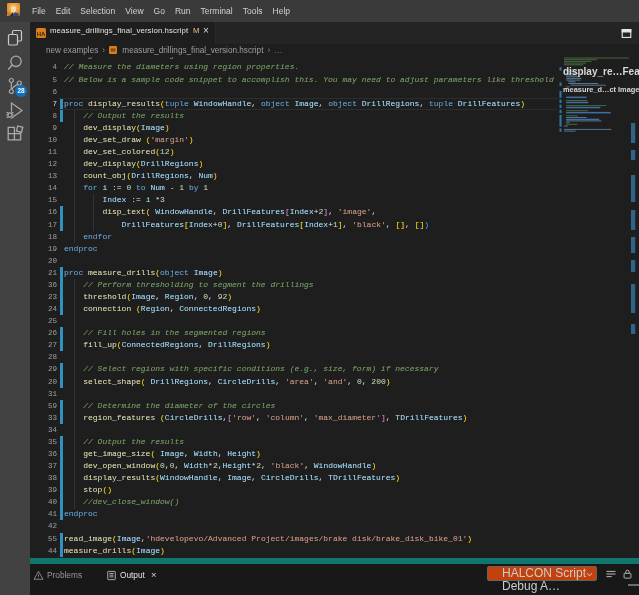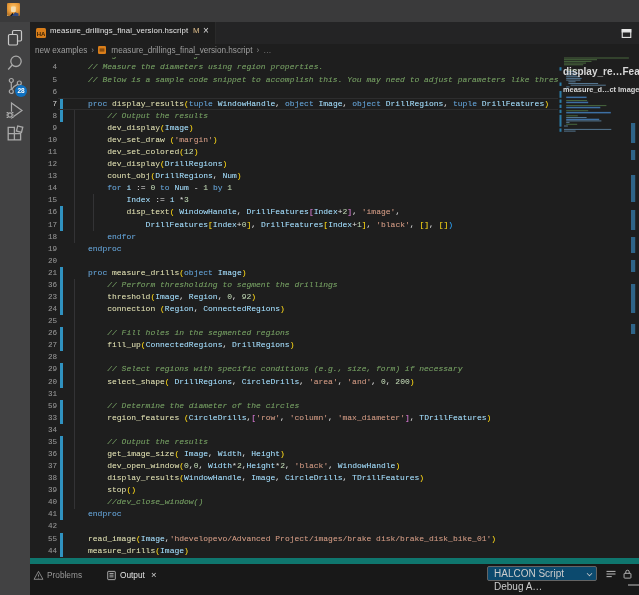--- a/index.html
+++ b/index.html
@@ -21,56 +21,57 @@
 #layouticon{position:absolute;right:7px;top:6px}
 
 #ed{position:absolute;left:30px;top:57px;width:609px;height:501px;background:#1e1e1e;overflow:hidden}
 #codeclip{position:absolute;left:0;top:0;width:528px;height:501px;overflow:hidden}
 #code{position:absolute;left:0;top:-7.6px;width:700px}
 .row{height:12.083px;line-height:12.083px;white-space:pre;font-family:"Liberation Mono",monospace;font-size:8px;color:#d4d4d4;position:relative;text-shadow:0 0 0.5px rgba(255,255,255,0.25)}
 .row.cur::after{content:"";position:absolute;left:28px;top:0;width:530px;height:10.1px;border-top:1px solid #2d2d2e;border-bottom:1px solid #2d2d2e}
 .num{display:inline-block;width:27px;text-align:right;color:#8a8a8a;font-size:7.6px}
 .num.hl{color:#c6c6c6}
 .gm{position:absolute;left:30px;top:0;width:3px;height:12.083px;background:#3092c0}
-.ct{margin-left:31px}
+.ct{margin-left:7px}
 .c{color:#6a9955;font-style:italic}
 .k{color:#569cd6}
 .f{color:#dcdcaa;font-weight:normal}
 .v{color:#9cdcfe}
 .s{color:#ce9178}
 .n{color:#b5cea8}
 .p1{color:#ffd700}
 .p2{color:#da70d6}
 .p3{color:#179fff}
 .guide{position:absolute;width:1px;background:#333335}
 
 #mini{position:absolute;left:528px;top:0;width:81px;height:501px}
 
 #panel{position:absolute;left:30px;top:558px;width:609px;height:37px;background:#181818;border-top:6px solid #0f766e}
 #panel .pt{position:absolute;top:5px;font-size:8.3px;line-height:12px}
-#psel{position:absolute;left:457px;top:2px;width:110px;height:15px;background:#0c4a6e;border:1px solid #646464;border-radius:2px;color:#cccccc;font-size:10px;line-height:13px;padding-left:6px}
+#psel{position:absolute;left:457px;top:2px;width:110px;height:15px;background:#c2410c;border:1px solid #646464;border-radius:2px;color:#cccccc;font-size:12px;line-height:13px;padding-left:14px}
 #psel .ch{position:absolute;right:4px;top:4px;width:5px;height:5px;border-left:1.2px solid #ccc;border-bottom:1.2px solid #ccc;transform:rotate(-45deg) scale(.8)}
 </style></head>
 <body>
 <div id="win">
   <div id="title">
     <svg width="13" height="13" style="position:absolute;left:7px;top:3px" viewBox="0 0 13 13">
       <defs>
           <radialGradient id="lg" cx="0.5" cy="0.35" r="0.75">
         <stop offset="0" stop-color="#ffc467"></stop>
             <stop offset="0.55" stop-color="#e89b3a"></stop>
             <stop offset="1" stop-color="#a96a24"></stop>
       </radialGradient>
         </defs>
       <rect x="0" y="0" width="13" height="13" rx="1" fill="url(#lg)"></rect>
       <rect x="4" y="3.5" width="4.8" height="5.5" rx="1" fill="#f4ddb0"></rect>
       <path d="M3 13 L5.5 9.8 L7.5 13 Z" fill="#10151f"></path>
       <path d="M4.5 13 L8.2 9.2 L11.5 10.6 L11.5 13 Z" fill="#31497f"></path>
       <path d="M0 11.5 L2 13 L0 13 Z" fill="#c9a15e"></path>
     </svg>
+    <div id="menus"><span>File</span><span>Edit</span><span>Selection</span><span>View</span><span>Go</span><span>Run</span><span>Terminal</span><span>Tools</span><span>Help</span></div>
   </div>
   <div id="act">
     <svg width="20" height="20" style="left:5px;top:6px" viewBox="0 0 20 20" fill="none" stroke="#c8c8c8" stroke-width="1.2">
       <rect x="7.5" y="2.5" width="9" height="10.5" rx="1.2"></rect>
       <rect x="3.5" y="6.5" width="9" height="10.5" rx="1.2" fill="#424243"></rect>
     </svg>
     <svg width="20" height="20" style="left:5px;top:31px" viewBox="0 0 20 20" fill="none" stroke="#aaaaaa" stroke-width="1.3">
       <circle cx="11" cy="8.3" r="5.2"></circle>
         <path d="M7.2 12 L3.2 16.5"></path>
     </svg>
@@ -102,21 +103,21 @@
       <span class="fn">measure_drillings_final_version.hscript</span>
         <span class="m">M</span>
         <span class="x">×</span>
     </div>
     <svg id="layouticon" width="11" height="11" viewBox="0 0 16 16" fill="none" stroke="#e8e8e8" stroke-width="1.6">
       <rect x="1.8" y="2.3" width="12.4" height="11.4"></rect>
         <rect x="1.8" y="2.3" width="12.4" height="3.4" fill="#e8e8e8"></rect>
     </svg>
   </div>
   <div id="crumbs" style="position:absolute;left:30px;top:44px;width:609px;height:13px;background:#1e1e1e;font-size:8.2px;color:#9f9f9f;line-height:13px">
-    <span style="margin-left:5px">new examples</span><span style="color:#8a8a8a;margin:0 4px">›</span><svg width="8" height="8" style="vertical-align:-1px" viewBox="0 0 10 10">
+    <span style="margin-left:16px">new examples</span><span style="color:#8a8a8a;margin:0 4px">›</span><svg width="8" height="8" style="vertical-align:-1px" viewBox="0 0 10 10">
         <rect width="10" height="10" rx="1.5" fill="#d97e1a"></rect>
         <rect x="2" y="3" width="6" height="4" fill="#8a4d0e"></rect>
       </svg>
     <span style="margin-left:3px">measure_drillings_final_version.hscript</span><span style="color:#8a8a8a;margin:0 4px">›</span><span style="color:#777">…</span>
   </div>
   <div id="ed">
     <div id="codeclip">
         <div id="code">
 <div class="row"><span class="num">3</span><span class="ct"><i class="c">// Segment the drillings</i></span></div>
 <div class="row"><span class="num">4</span><span class="ct"><i class="c">// Measure the diameters using region properties.</i></span></div>

